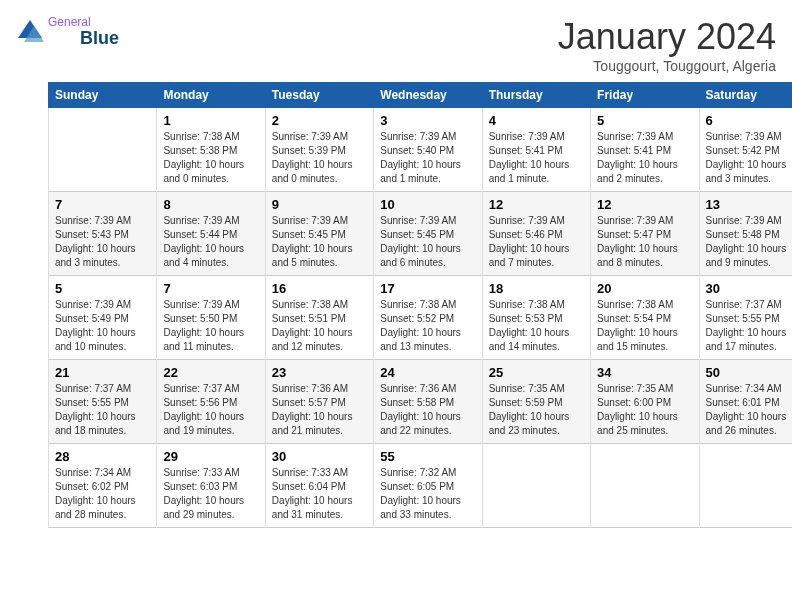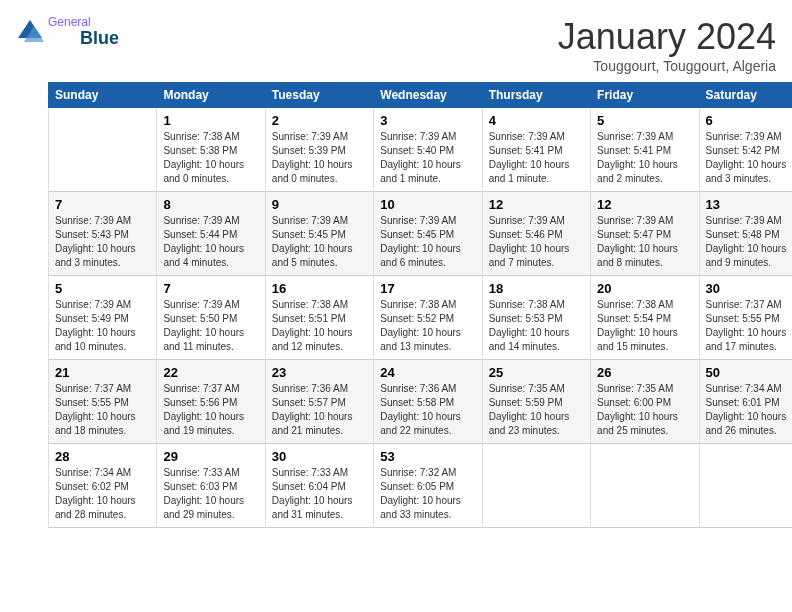--- a/index.html
+++ b/index.html
@@ -313,21 +313,21 @@
 and 22 minutes.</div>
         </td>
         <td>
           <span class="day-num">25</span>
           <div class="day-info" style="white-space: pre-line;">Sunrise: 7:35 AM
 Sunset: 5:59 PM
 Daylight: 10 hours
 and 23 minutes.</div>
         </td>
         <td>
-          <span class="day-num">26</span>
+          <span class="day-num">34</span>
           <div class="day-info" style="white-space: pre-line;">Sunrise: 7:35 AM
 Sunset: 6:00 PM
 Daylight: 10 hours
 and 25 minutes.</div>
         </td>
         <td>
           <span class="day-num">50</span>
           <div class="day-info" style="white-space: pre-line;">Sunrise: 7:34 AM
 Sunset: 6:01 PM
 Daylight: 10 hours
@@ -350,21 +350,21 @@
 and 29 minutes.</div>
         </td>
         <td>
           <span class="day-num">30</span>
           <div class="day-info" style="white-space: pre-line;">Sunrise: 7:33 AM
 Sunset: 6:04 PM
 Daylight: 10 hours
 and 31 minutes.</div>
         </td>
         <td>
-          <span class="day-num">53</span>
+          <span class="day-num">55</span>
           <div class="day-info" style="white-space: pre-line;">Sunrise: 7:32 AM
 Sunset: 6:05 PM
 Daylight: 10 hours
 and 33 minutes.</div>
         </td>
         <td class="empty-cell"></td>
         <td class="empty-cell"></td>
         <td class="empty-cell"></td>
       </tr>
     </tbody>

